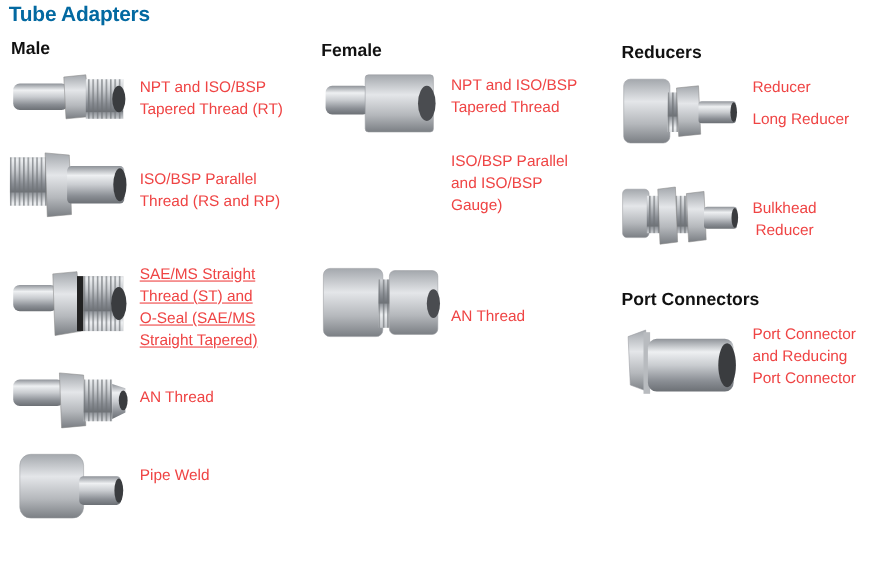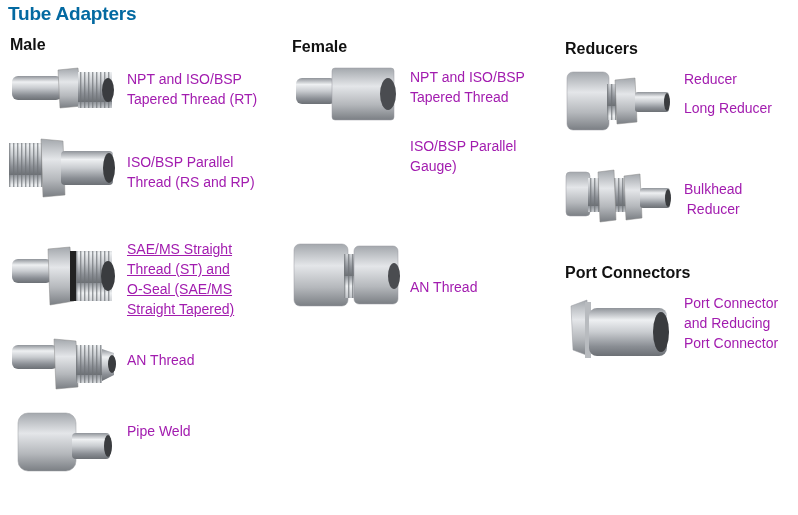--- a/index.html
+++ b/index.html
@@ -1,19 +1,19 @@
 <!DOCTYPE html>
 <html><head>
 <meta charset="utf-8">
 <style>
   html,body{margin:0;padding:0;background:#ffffff;}
   body{width:798px;height:515px;position:relative;overflow:hidden;font-family:"Liberation Sans",sans-serif;color:#1a1a1a;}
   .title{position:absolute;left:8px;top:3px;font-size:19px;font-weight:bold;color:#0369a1;letter-spacing:-0.2px;}
   .sec{position:absolute;font-size:16px;font-weight:bold;color:#111;}
-  .lbl{position:absolute;font-size:14px;line-height:20px;color:#a21caf;}
+  .lbl{position:absolute;font-size:14px;line-height:20px;color:#ef4444;}
   .img{position:absolute;}
   svg{display:block;}
 </style>
 </head>
 <body>
 
 <svg width="0" height="0" style="position:absolute">
   <defs>
     <linearGradient id="steel" x1="0" y1="0" x2="0" y2="1">
       <stop offset="0" stop-color="#8f9399"></stop>
@@ -113,20 +113,21 @@
     <rect x="40" y="4" width="62" height="52" rx="3" fill="url(#steel2)" stroke="#989ba0" stroke-width="0.5"></rect>
     <ellipse cx="96" cy="30" rx="8" ry="16" fill="#4a4c50"></ellipse>
   </svg>
 </div>
 <div class="lbl" style="left:410px;top:67px;">
   <div>NPT and ISO/BSP</div>
   <div>Tapered Thread</div>
 </div>
 <div class="lbl" style="left:410px;top:136px;">
   <div>ISO/BSP Parallel</div>
+  <div>and ISO/BSP</div>
   <div>Gauge)</div>
 </div>
 
 <div class="img" style="left:292px;top:236px;">
   <svg width="112" height="80" viewBox="0 0 112 80">
     <rect x="2" y="8" width="54" height="62" rx="6" fill="url(#steel2)" stroke="#989ba0" stroke-width="0.5"></rect>
     <rect x="52" y="18" width="12" height="44" fill="url(#thread)"></rect>
     <rect x="62" y="10" width="44" height="58" rx="5" fill="url(#steel2)" stroke="#989ba0" stroke-width="0.5"></rect>
     <ellipse cx="102" cy="40" rx="6" ry="13" fill="#4a4c50"></ellipse>
   </svg>

